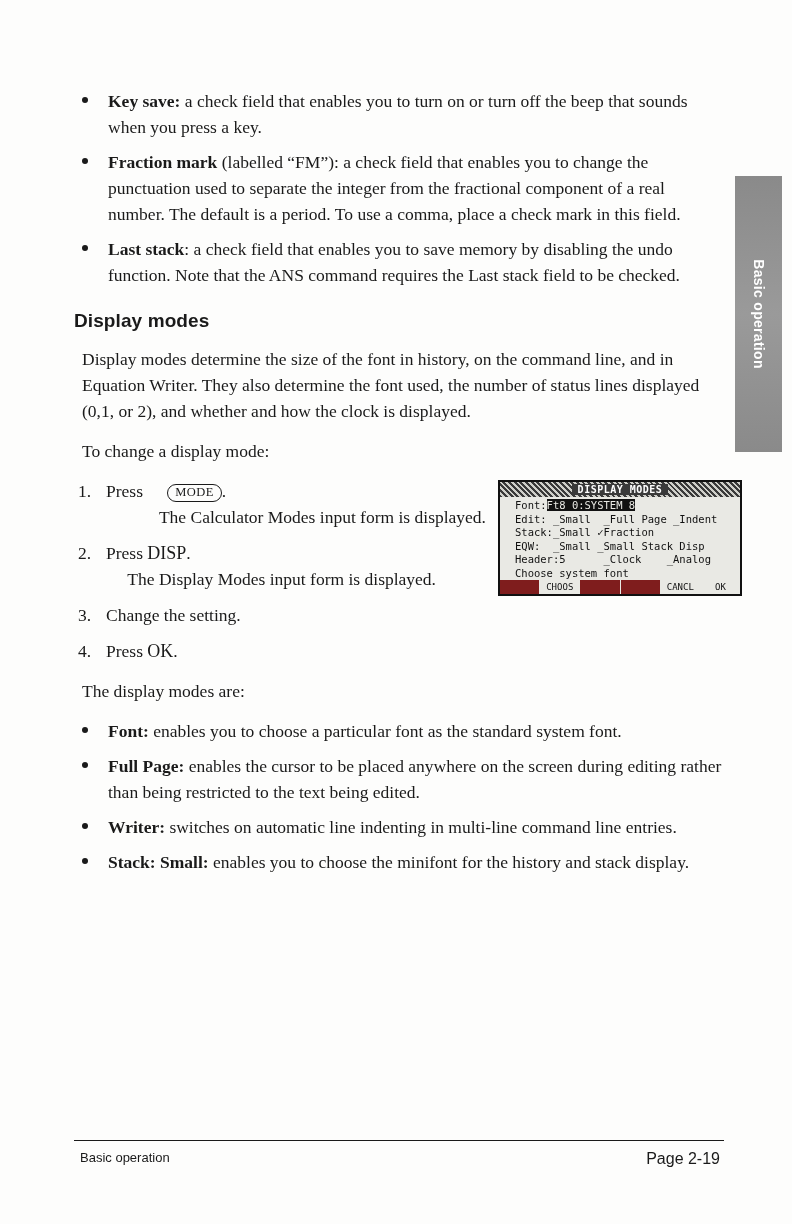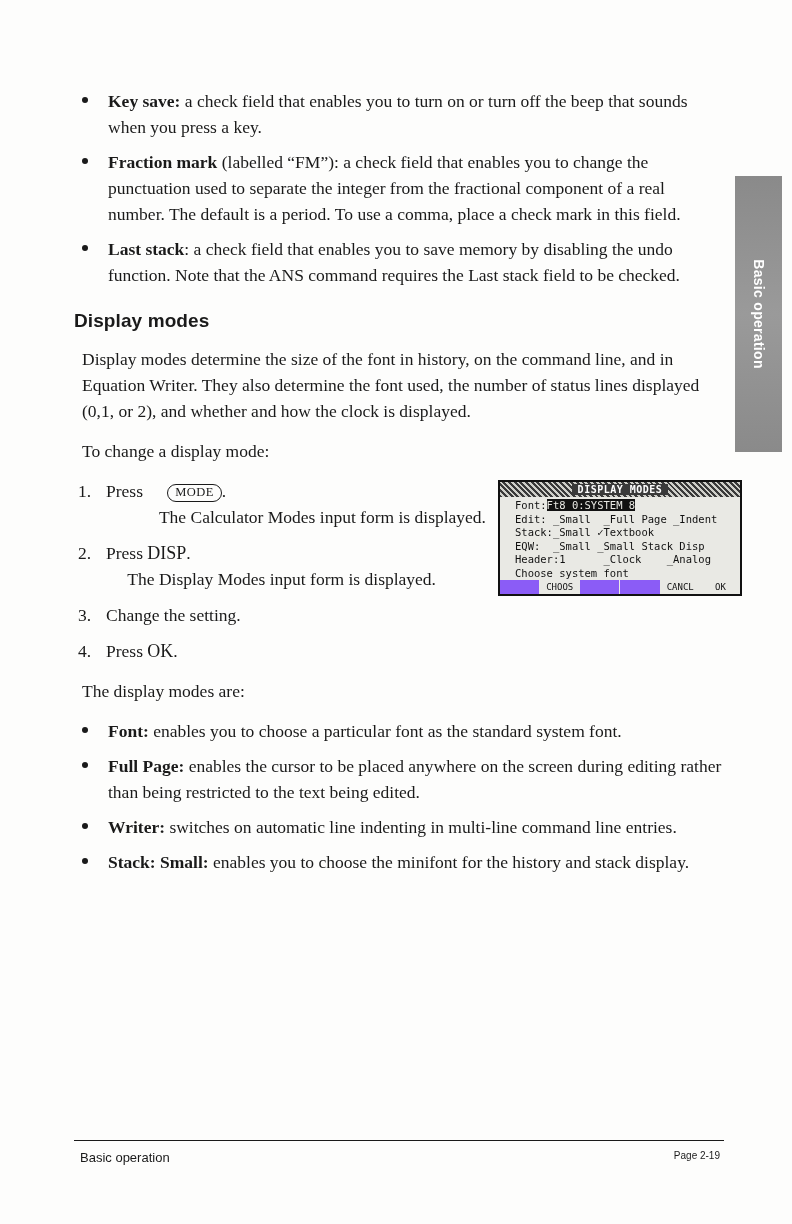--- a/index.html
+++ b/index.html
@@ -149,23 +149,22 @@
   .inv {
     background: #111;
     color: #e9e9e4;
   }
   .calc-menu {
     position: absolute;
     left: 0;
     bottom: 0;
     width: 100%;
     height: 14px;
-    background: #8b5cf6;
+    background: #7f1d1d;
     display: flex;
-    justify-content: flex-end;
   }
   .calc-menu .mk {
     flex: 1;
     color: #e9e9e4;
     font-size: 9px;
     line-height: 14px;
     text-align: center;
     font-family: "DejaVu Sans Mono", monospace;
     border-right: 1px solid #e9e9e4;
     box-sizing: border-box;
@@ -214,21 +213,21 @@
     top: 1150px;
     font-family: "Liberation Sans", sans-serif;
     font-size: 13px;
     color: #1a1a1a;
   }
   .footer-right {
     position: absolute;
     right: 72px;
     top: 1150px;
     font-family: "Liberation Sans", sans-serif;
-    font-size: 10px;
+    font-size: 16px;
     color: #1a1a1a;
   }
 </style>
 </head>
 <body>
 
 <div class="page">
 
   <div class="edge-tab">
     <span class="tab-label">Basic operation</span>
@@ -256,23 +255,23 @@
 
     <div class="steps-wrap">
 
       <div class="calc-screen">
         <div class="calc-title">
           <span>DISPLAY MODES</span>
         </div>
         <div class="calc-rows">
           <div class="calc-row"><span>Font:</span><span class="inv">Ft8_0:SYSTEM 8</span></div>
           <div class="calc-row"><span>Edit:</span><span> _Small  _Full Page _Indent</span></div>
-          <div class="calc-row"><span>Stack:</span><span>_Small ✓Textbook</span></div>
+          <div class="calc-row"><span>Stack:</span><span>_Small ✓Fraction</span></div>
           <div class="calc-row"><span>EQW:</span><span>  _Small _Small Stack Disp</span></div>
-          <div class="calc-row"><span>Header:</span><span>1      _Clock    _Analog</span></div>
+          <div class="calc-row"><span>Header:</span><span>5      _Clock    _Analog</span></div>
           <div class="calc-row">Choose system font</div>
         </div>
         <div class="calc-menu">
           <div class="mk"></div>
           <div class="mk filled">CHOOS</div>
           <div class="mk"></div>
           <div class="mk"></div>
           <div class="mk filled">CANCL</div>
           <div class="mk filled">OK</div>
         </div>

